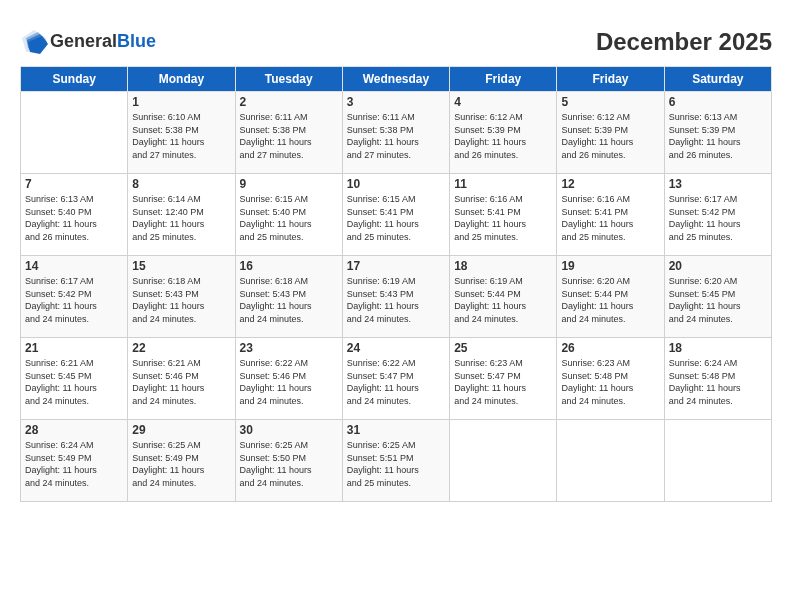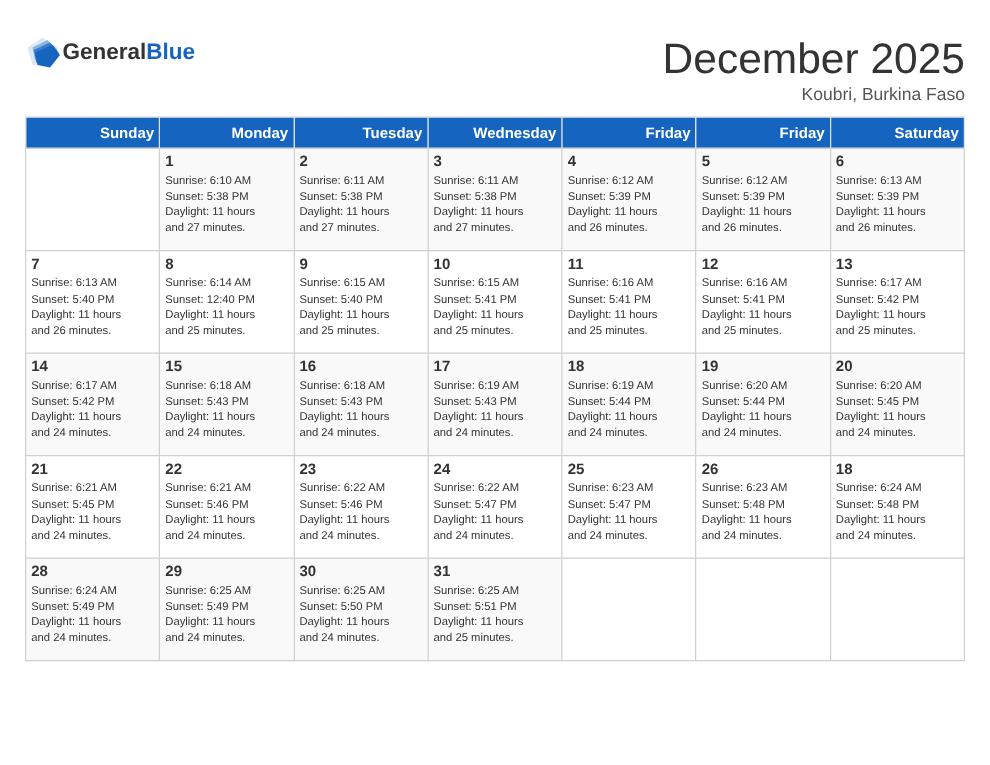--- a/index.html
+++ b/index.html
@@ -35,40 +35,40 @@
     .logo-blue { color: #1565c0; }
     .logo-icon {
       width: 28px;
       height: 28px;
       margin-right: 2px;
     }
     .title-block {
       text-align: right;
     }
     .month-title {
-      font-size: 34px;
-      font-weight: normal;
+      font-size: 24px;
+      font-weight: bold;
       color: #333;
     }
     .location {
       font-size: 14px;
       color: #555;
     }
     .calendar {
       width: 100%;
       border-collapse: collapse;
       table-layout: fixed;
     }
     .calendar thead tr th {
       background-color: #1565c0;
       color: #fff;
       font-size: 12px;
       font-weight: bold;
       padding: 5px 4px;
-      text-align: right;
+      text-align: center;
       border: 1px solid #e0e0e0;
     }
     .calendar tbody tr td {
       vertical-align: top;
       border: 1px solid #d0d0d0;
       padding: 3px 4px;
       font-size: 9.5px;
       color: #333;
       height: 82px;
       background: #fff;
@@ -103,21 +103,20 @@
         <polygon points="18,4 26,12 20,22 8,20 6,10" fill="#1565c0" opacity="0.4"></polygon>
         <polygon points="20,6 27,14 21,24 9,22 7,12" fill="#1565c0" opacity="0.7"></polygon>
         <polygon points="22,8 28,16 20,26 10,24 8,14" fill="#1565c0"></polygon>
       </svg>
       <div class="logo-text">
         <div><span class="logo-general">General</span><span class="logo-blue">Blue</span></div>
       </div>
     </div>
     <div class="title-block">
       <div class="month-title">December 2025</div>
-      <div class="location">Koubri, Burkina Faso</div>
     </div>
   </div>
 
   <table class="calendar">
     <thead>
       <tr id="header-row">
           <th>Sunday</th>
           <th>Monday</th>
           <th>Tuesday</th>
           <th>Wednesday</th>

